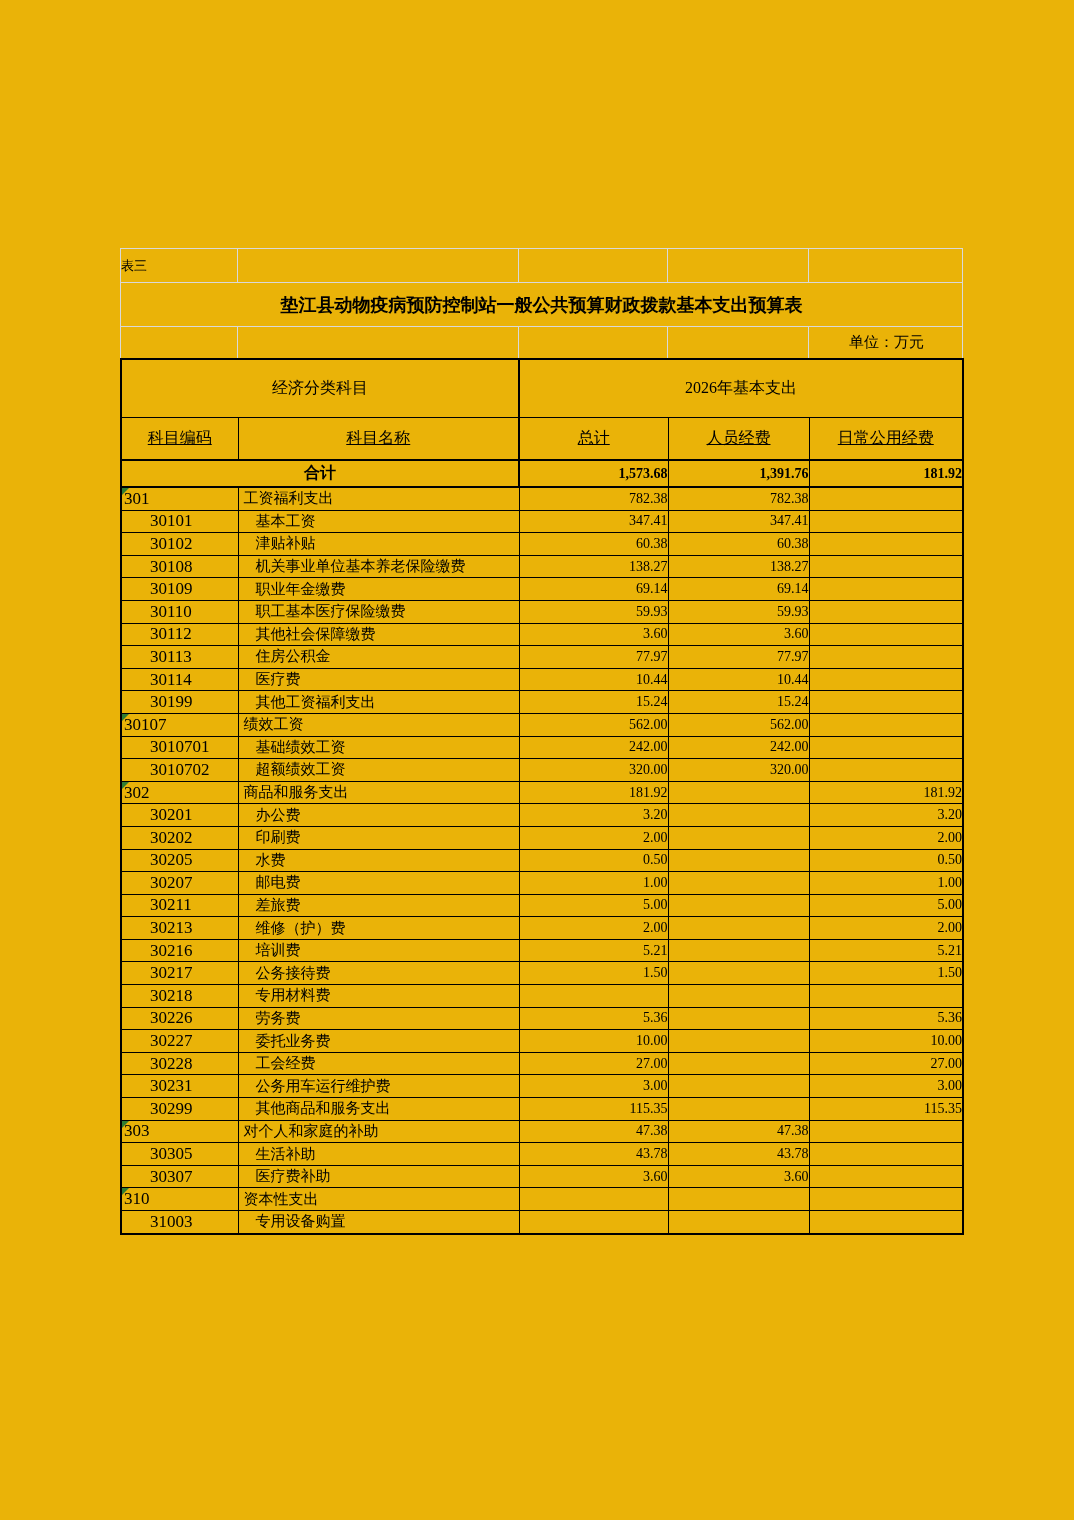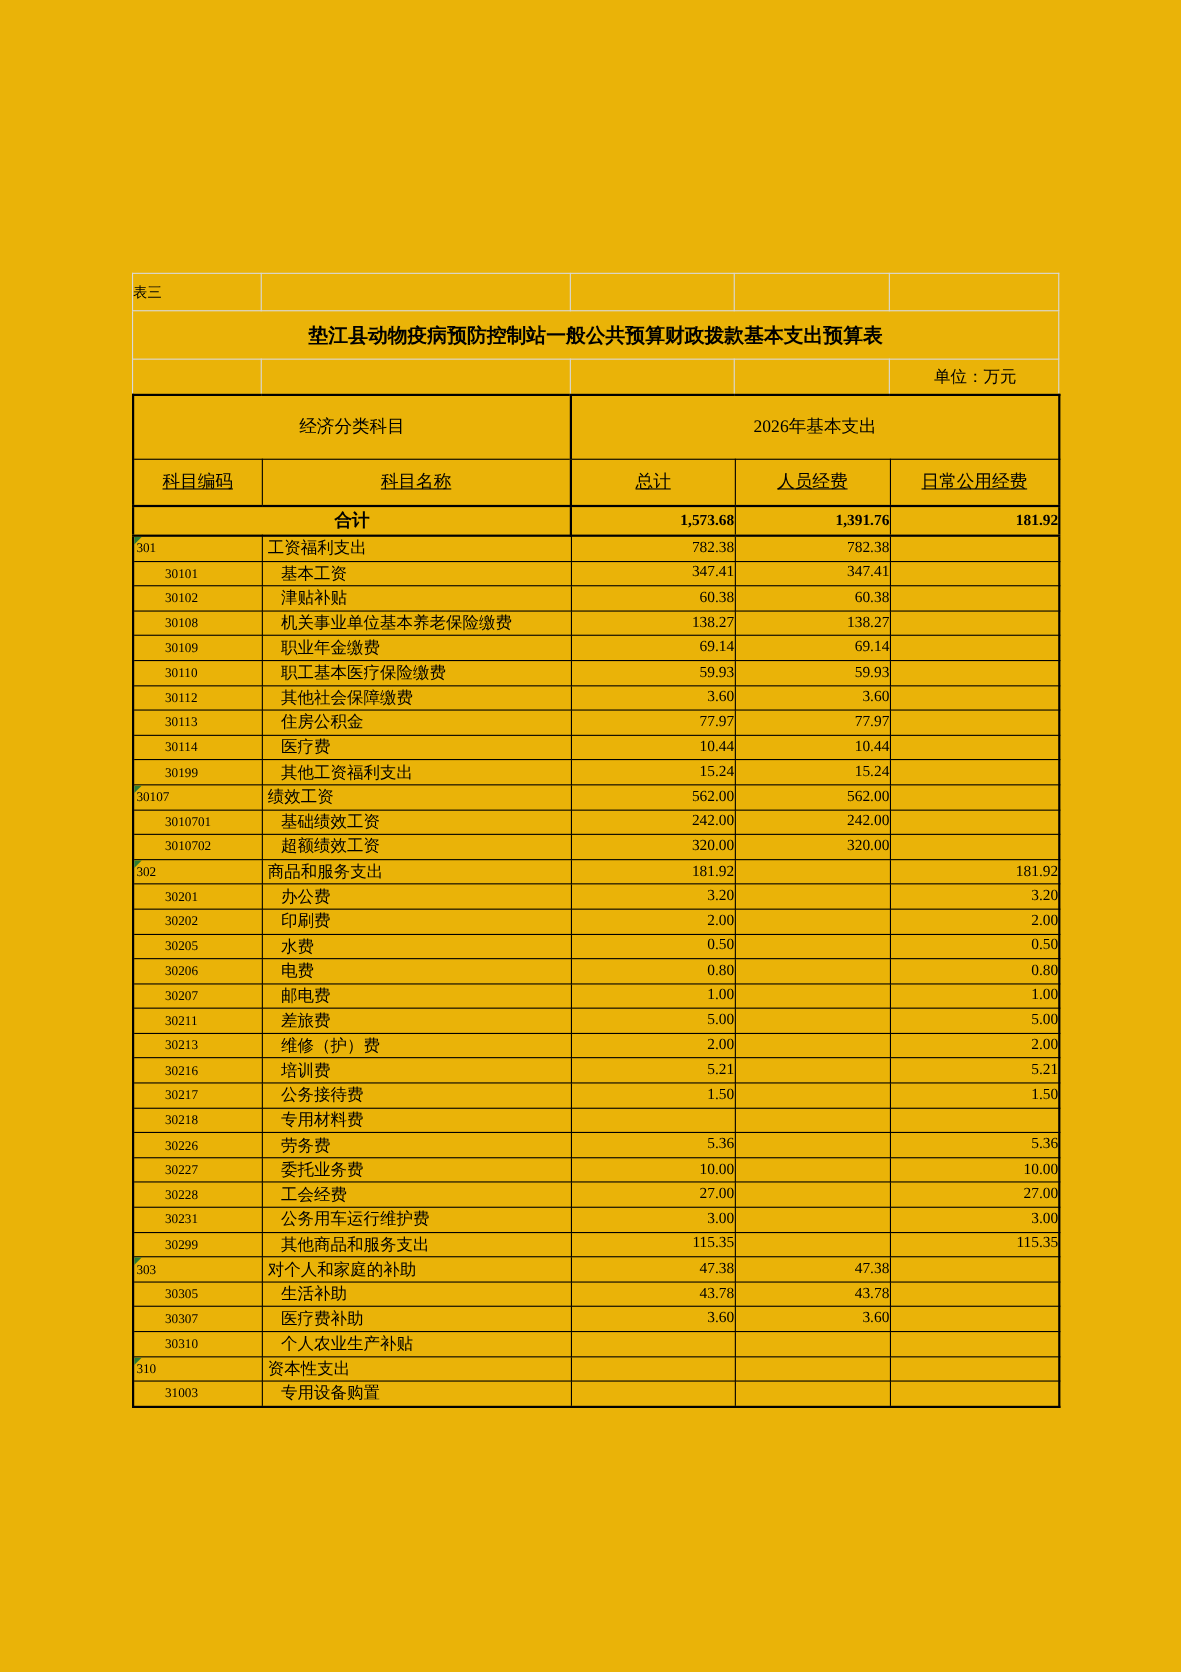--- a/index.html
+++ b/index.html
@@ -26,21 +26,21 @@
   table.main{border:2px solid #000;}
   table.main td{border:1px solid #000;padding:0;}
   tr.ghead td{height:57px;text-align:center;font-size:16px;}
   tr.chead td{height:41px;text-align:center;font-size:16px;border-bottom:2px solid #000;text-decoration:underline;}
   td.vsplit{border-right:2px solid #000 !important;}
   tr.total td{height:25px;border-bottom:2px solid #000;}
   tr.total .tlabel{text-align:center;font-weight:bold;font-size:16px;}
   tr.total .num{font-weight:bold;}
   tr.drow td{height:21.6px;}
   td.num{text-align:right;font-size:14px;padding-right:5px;}
-  td.code{font-size:12px;position:relative;}
+  td.code{font-size:17px;position:relative;}
   td.code.lvl0{padding-left:2px;}
   td.code.lvl1{padding-left:28px;}
   td.name{font-size:15px;}
   td.name.lvl0{padding-left:5px;}
   td.name.lvl1{padding-left:17px;}
   .tri{position:absolute;top:0;left:0;width:0;height:0;
        border-top:7px solid #2f7d32;border-right:7px solid transparent;}
 </style>
 </head>
 <body>
@@ -217,27 +217,20 @@
             <td class="num"><span>2.00</span></td>
           </tr>
           <tr class="drow">
             <td class="code lvl1"><span>30205</span></td>
             <td class="name lvl1"><span>水费</span></td>
             <td class="num"><span>0.50</span></td>
             <td class="num"><span></span></td>
             <td class="num"><span>0.50</span></td>
           </tr>
           <tr class="drow">
-            <td class="code lvl1"><span>30206</span></td>
-            <td class="name lvl1"><span>电费</span></td>
-            <td class="num"><span>0.80</span></td>
-            <td class="num"><span></span></td>
-            <td class="num"><span>0.80</span></td>
-          </tr>
-          <tr class="drow">
             <td class="code lvl1"><span>30207</span></td>
             <td class="name lvl1"><span>邮电费</span></td>
             <td class="num"><span>1.00</span></td>
             <td class="num"><span></span></td>
             <td class="num"><span>1.00</span></td>
           </tr>
           <tr class="drow">
             <td class="code lvl1"><span>30211</span></td>
             <td class="name lvl1"><span>差旅费</span></td>
             <td class="num"><span>5.00</span></td>
@@ -322,27 +315,20 @@
             <td class="num"><span></span></td>
           </tr>
           <tr class="drow">
             <td class="code lvl1"><span>30307</span></td>
             <td class="name lvl1"><span>医疗费补助</span></td>
             <td class="num"><span>3.60</span></td>
             <td class="num"><span>3.60</span></td>
             <td class="num"><span></span></td>
           </tr>
           <tr class="drow">
-            <td class="code lvl1"><span>30310</span></td>
-            <td class="name lvl1"><span>个人农业生产补贴</span></td>
-            <td class="num"><span></span></td>
-            <td class="num"><span></span></td>
-            <td class="num"><span></span></td>
-          </tr>
-          <tr class="drow">
             <td class="code lvl0"><span class="tri"></span><span>310</span></td>
             <td class="name lvl0"><span>资本性支出</span></td>
             <td class="num"><span></span></td>
             <td class="num"><span></span></td>
             <td class="num"><span></span></td>
           </tr>
           <tr class="drow">
             <td class="code lvl1"><span>31003</span></td>
             <td class="name lvl1"><span>专用设备购置</span></td>
             <td class="num"><span></span></td>

